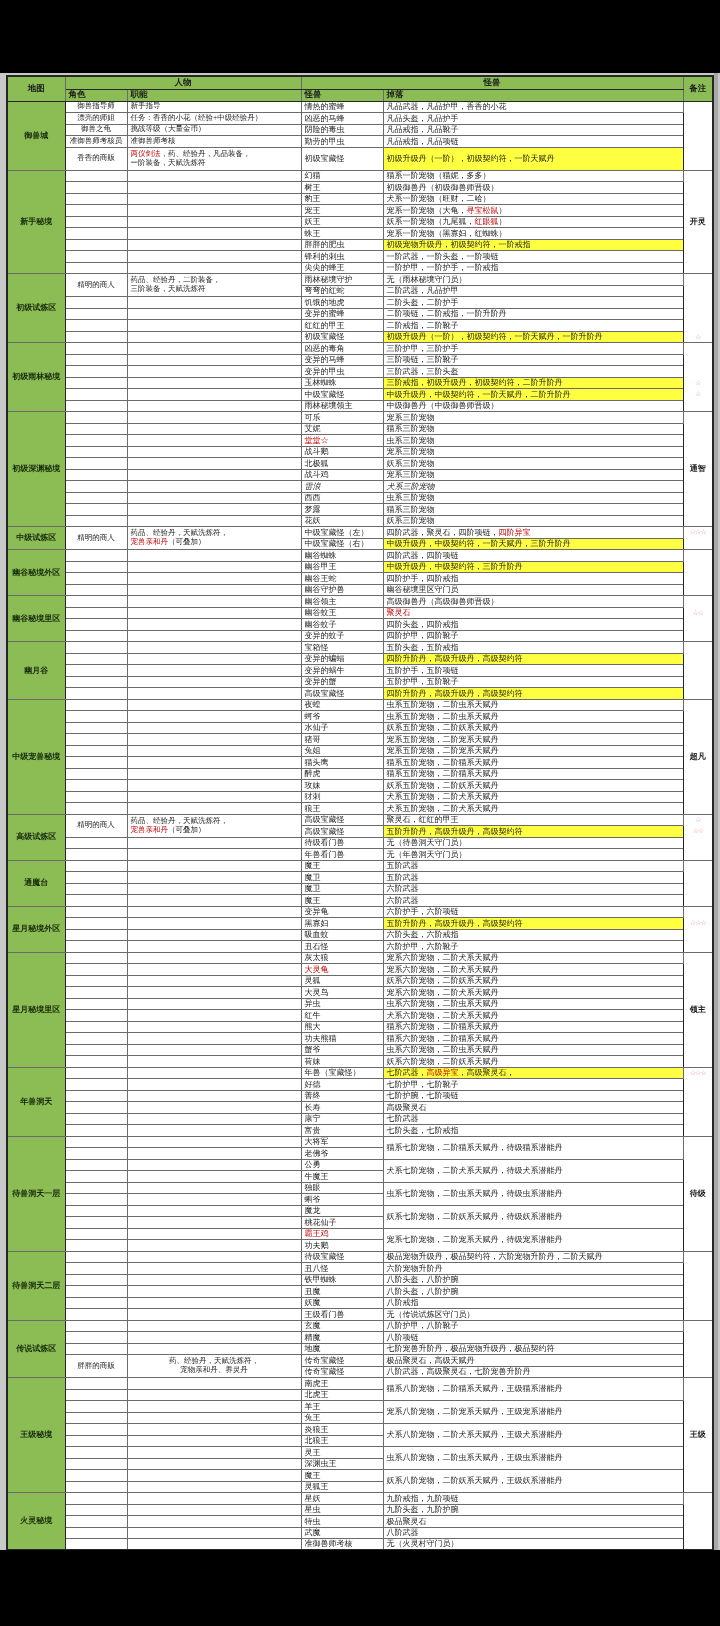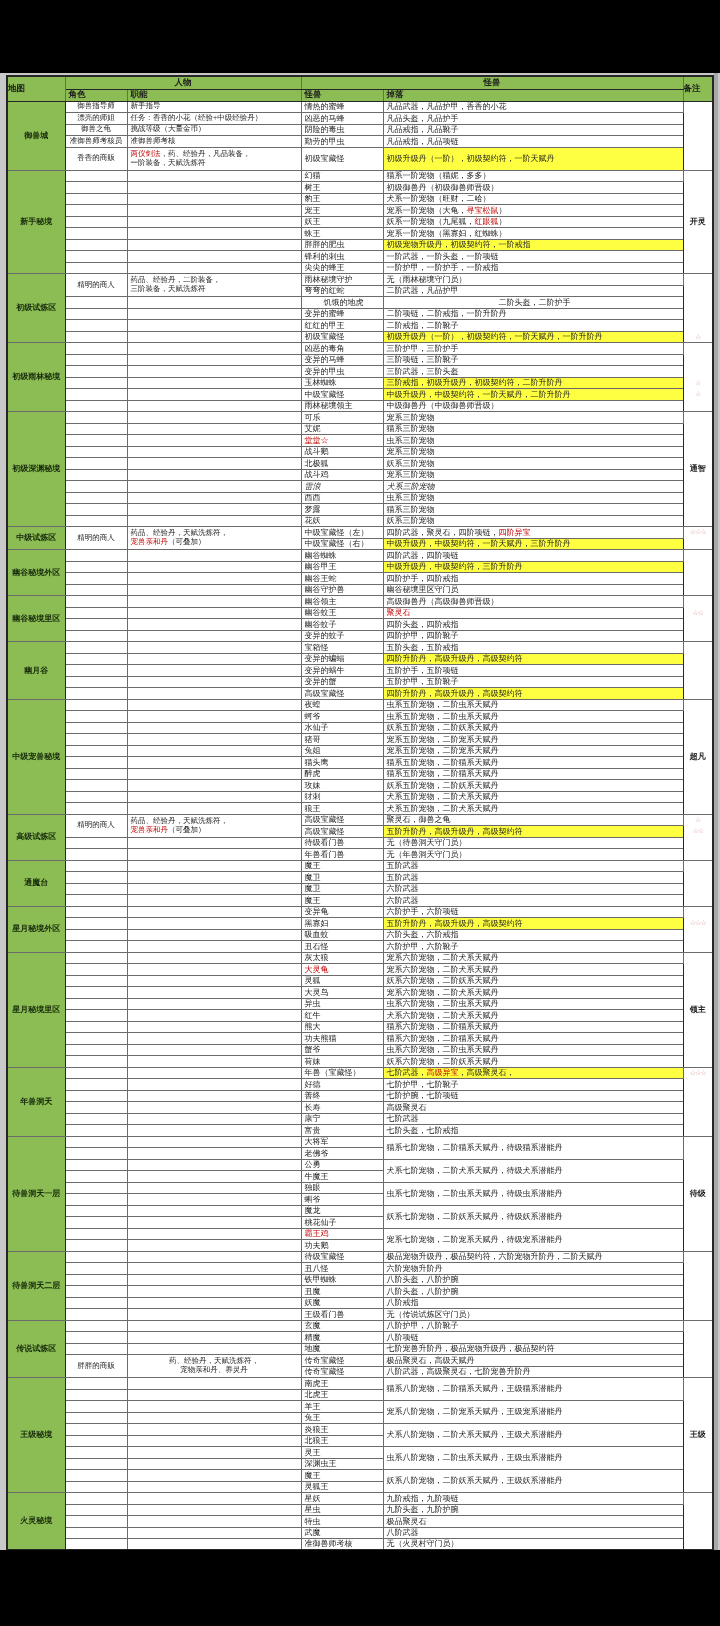--- a/index.html
+++ b/index.html
@@ -10,21 +10,21 @@
   body{font-family:"Liberation Serif","DejaVu Serif",serif;}
   .screen{position:relative;width:720px;height:1626px;background:#000;overflow:hidden;}
   .panel{position:absolute;left:0;top:73px;width:720px;height:1477px;background:#c9c9c9;}
   .scroll-strip{position:absolute;right:2px;top:0;width:4px;height:100%;background:#a8a8a8;}
   table.guide{border-collapse:collapse;table-layout:fixed;background:#fff;
     margin-left:6px;margin-top:2px;border:2px solid var(--secline);}
   col.c-map{width:58px}col.c-role{width:62px}col.c-duty{width:174px}
   col.c-mon{width:82px}col.c-drop{width:300px}col.c-note{width:30px}
   th,td{border:1px solid var(--line);padding:0;margin:0;overflow:hidden;
     font-size:8px;line-height:1.15;color:var(--ink);vertical-align:middle;}
-  thead th{background:var(--green);font-weight:bold;text-align:left;font-size:8.5px;
+  thead th{background:var(--green);font-weight:bold;text-align:center;font-size:8.5px;
     border-bottom:1.5px solid var(--secline);}
   thead tr.h1{height:13px}thead tr.h2{height:12px}
   thead tr.h2 th{text-align:left;padding-left:3px;}
   thead th.cen{text-align:center;}
   td.map{background:var(--green);text-align:center;font-weight:bold;font-size:8px;
     color:#16290a;border-right:1.5px solid var(--secline);white-space:nowrap;}
   td.role{text-align:center;white-space:nowrap;font-size:7.5px;}
   td.duty{padding-left:3px;white-space:pre-line;font-size:7.5px;}
   td.duty.cen{text-align:center;padding-left:0;}
   td.monster{padding-left:3px;white-space:nowrap;}
@@ -168,21 +168,21 @@
             <td class="monster">雨林秘境守护</td>
             <td class="drops">无（雨林秘境守门员）</td>
             <td class="notecell" rowspan="6">
               <span class="star" style="top: 57.5px;">☆</span>
             </td>
           </tr>
           <tr style="height: 11.5px;">
             <td class="monster">弯弯的红蛇</td>
             <td class="drops">二阶武器，凡品护甲</td>
           </tr>
-          <tr style="height: 11.5px; text-align: center;">
+          <tr style="height: 11.5px;">
             <td class="role"></td>
             <td class="duty"></td>
             <td class="monster">饥饿的地虎</td>
             <td class="drops">二阶头盔，二阶护手</td>
           </tr>
           <tr style="height: 11.5px;">
             <td class="role"></td>
             <td class="duty"></td>
             <td class="monster">变异的蜜蜂</td>
             <td class="drops">二阶项链，二阶戒指，一阶升阶丹</td>
@@ -468,21 +468,21 @@
             <td class="duty"></td>
             <td class="monster">狼王</td>
             <td class="drops">犬系五阶宠物，二阶犬系天赋丹</td>
           </tr>
           <tr class="sec-first" style="height: 11.5px;">
             <td class="map" rowspan="4">高级试炼区</td>
             <td class="role" rowspan="2">精明的商人</td>
             <td class="duty" rowspan="2"><span>药品、经验丹，天赋洗炼符，
 </span><span class="red">宠兽亲和丹</span><span>（可叠加）</span></td>
             <td class="monster">高级宝藏怪</td>
-            <td class="drops">聚灵石，御兽之龟</td>
+            <td class="drops">聚灵石，红红的甲王</td>
             <td class="notecell" rowspan="4">
               <span class="star" style="top: 0px;">☆</span>
               <span class="star" style="top: 11.5px;">☆☆</span>
             </td>
           </tr>
           <tr style="height: 11.5px;">
             <td class="monster">高级宝藏怪</td>
             <td class="drops hl">五阶升阶丹，高级升级丹，高级契约符</td>
           </tr>
           <tr style="height: 11.5px;">

